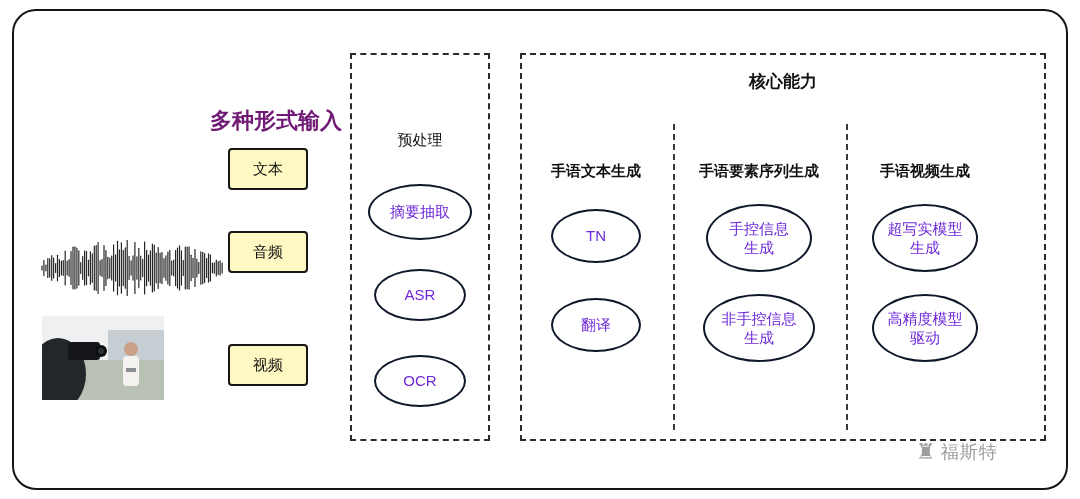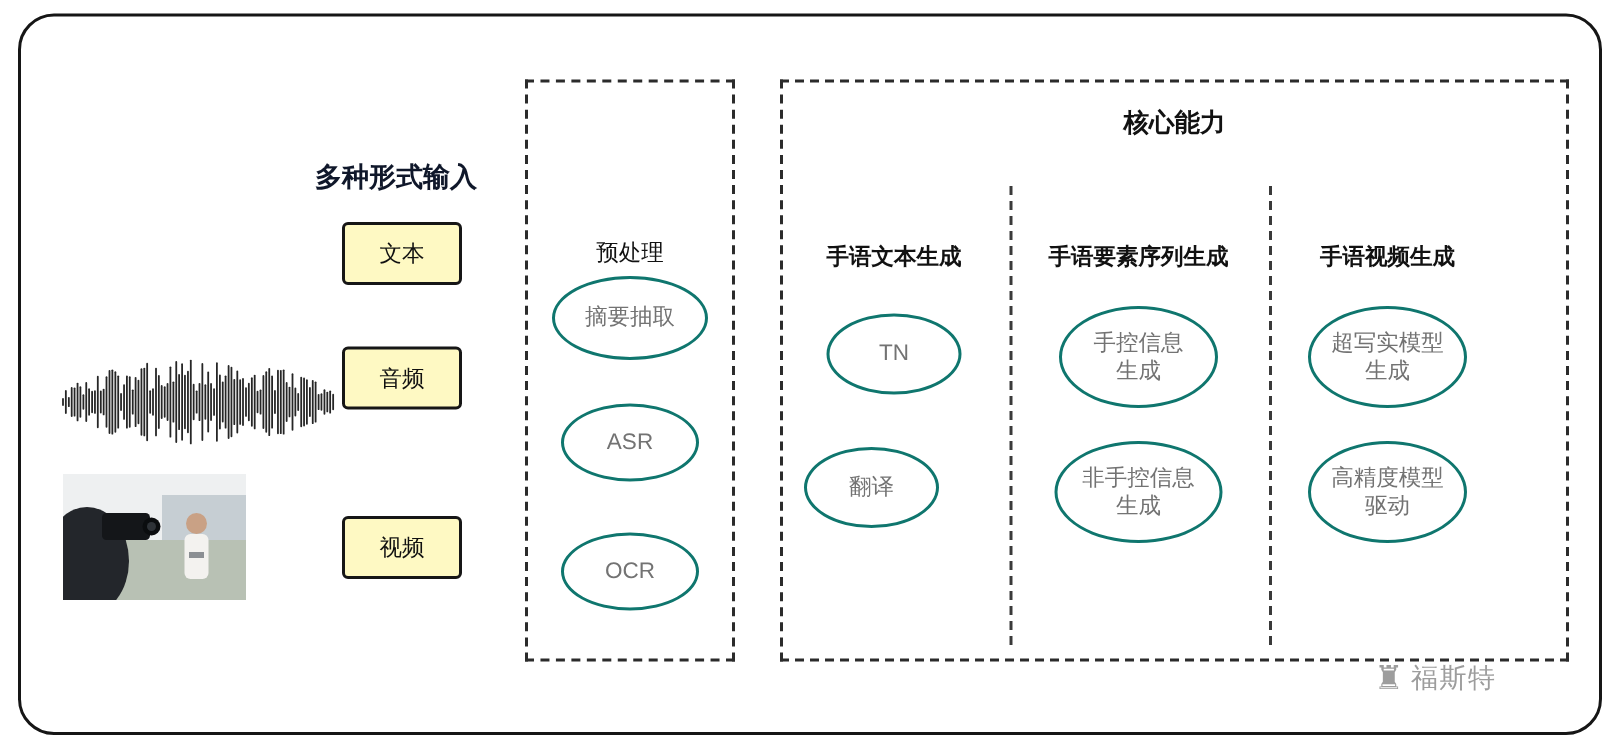--- a/index.html
+++ b/index.html
@@ -3,34 +3,34 @@
 <meta charset="utf-8">
 <style>
   * { margin:0; padding:0; box-sizing:border-box; }
   html,body { background:#ffffff; }
   body { font-family:"Liberation Sans","DejaVu Sans",sans-serif; color:#111; }
   .canvas { position:relative; width:1080px; height:499px; background:#fff; overflow:hidden; }
   .frame { position:absolute; left:12px; top:9px; width:1056px; height:481px;
            border:2.5px solid #161616; border-radius:24px; background:#fff; }
   .abs { position:absolute; }
 
-  .section-title { position:absolute; font-weight:bold; font-size:18px; color:#0f172a; }
+  .section-title { position:absolute; font-weight:bold; font-size:22px; color:#701a75; }
   .sentence { position:absolute; font-size:19px; color:#111; white-space:nowrap; }
 
   .tag-box { position:absolute; width:80px; height:42px; border:2px solid #161616; border-radius:4px;
              background:#fef9c3; display:flex; align-items:center; justify-content:center;
              font-size:15px; color:#111; }
 
   .panel { position:absolute; border:2px dashed #2b2b2b; background:#fff; }
   .panel-title { position:absolute; text-align:center; font-weight:bold; font-size:17px; color:#111; }
-  .sub-label { position:absolute; text-align:center; font-size:15px; color:#111;margin-top:28px; }
+  .sub-label { position:absolute; text-align:center; font-size:15px; color:#111; }
 
-  .ellipse { position:absolute; border:2px solid #0f766e; border-radius:50%; background:#fff;
+  .ellipse { position:absolute; border:2px solid #0f172a; border-radius:50%; background:#fff;
              display:flex; align-items:center; justify-content:center; text-align:center;
-             font-size:15px; line-height:1.3; color:#737373; white-space:pre-line; }
+             font-size:15px; line-height:1.3; color:#6d28d9; white-space:pre-line; }
 
   .col-title { position:absolute; transform:translateX(-50%); font-size:15px; font-weight:bold;
                color:#111; white-space:nowrap; }
   .vsep { position:absolute; width:0; border-left:2px dashed #3a3a3a; }
 
   #waveform line { stroke:#262626; stroke-width:1.2; stroke-linecap:round; }
 
   .watermark { position:absolute; display:flex; align-items:center; gap:5px; color:#9d9d9d; }
   .watermark .wm-icon { font-size:22px; line-height:1; }
   .watermark .wm-text { font-size:18px; letter-spacing:1px; }
@@ -166,21 +166,21 @@
   <div class="ellipse" style="left:374px; top:355px; width:92px; height:52px;">OCR</div>
 
   <div class="panel" style="left:520px; top:53px; width:526px; height:388px;"></div>
   <div class="panel-title" style="left:520px; top:70px; width:526px;">核心能力</div>
 
   <div class="vsep" style="left:673px; top:124px; height:306px;"></div>
   <div class="vsep" style="left:846px; top:124px; height:306px;"></div>
 
   <div class="col-title" style="left:596px; top:162px;">手语文本生成</div>
   <div class="ellipse" style="left:551px; top:209px; width:90px; height:54px;">TN</div>
-  <div class="ellipse" style="left:536px; top:298px; width:90px; height:54px;">翻译</div>
+  <div class="ellipse" style="left:551px; top:298px; width:90px; height:54px;">翻译</div>
 
   <div class="col-title" style="left:759px; top:162px;">手语要素序列生成</div>
   <div class="ellipse" style="left:706px; top:204px; width:106px; height:68px;">手控信息
 生成</div>
   <div class="ellipse" style="left:703px; top:294px; width:112px; height:68px;">非手控信息
 生成</div>
 
   <div class="col-title" style="left:925px; top:162px;">手语视频生成</div>
   <div class="ellipse" style="left:872px; top:204px; width:106px; height:68px;">超写实模型
 生成</div>

